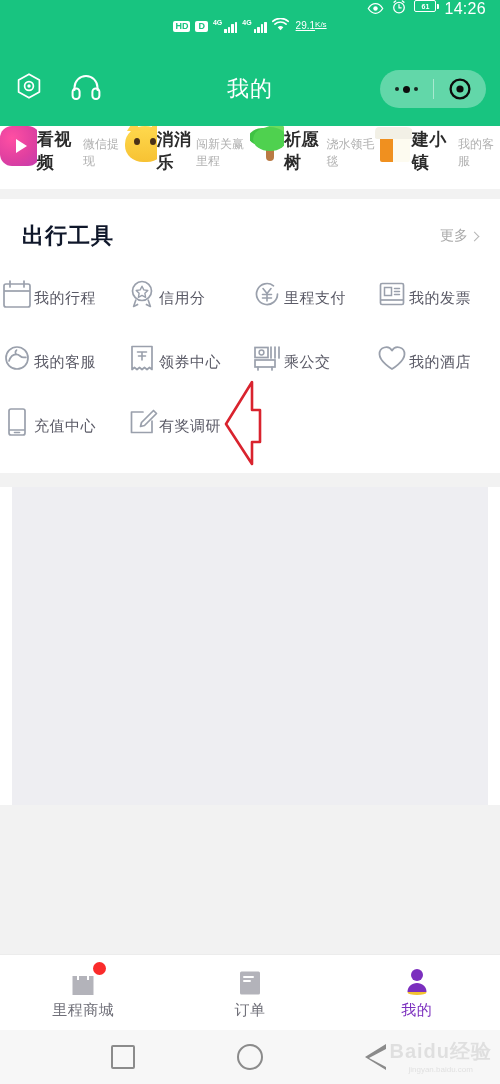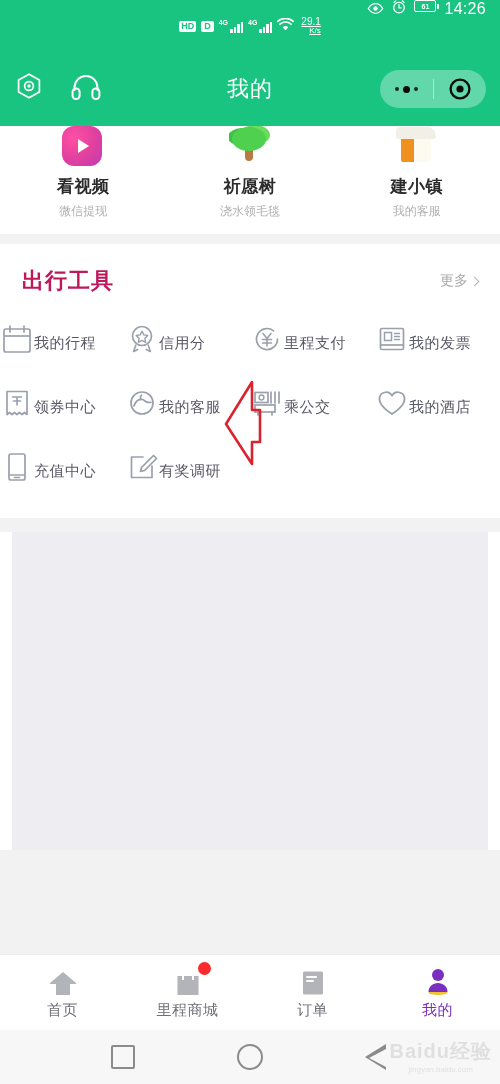--- a/index.html
+++ b/index.html
@@ -26,21 +26,21 @@
   .d-badge {
     font-size:9px; font-weight:bold; background:#ffffff; color:#18c480;
     border-radius:2px; padding:1px 3px; line-height:1;
   }
   .bars { display:flex; align-items:flex-end; gap:1px; height:13px; }
   .bars i { display:block; width:2.5px; background:#ffffff; border-radius:.5px; }
   .bars i:nth-child(1){height:4px;} .bars i:nth-child(2){height:6.5px;}
   .bars i:nth-child(3){height:9px;} .bars i:nth-child(4){height:11.5px;}
   .sig-group { display:flex; align-items:flex-end; gap:2px; }
   .sig-sup { font-size:7px; line-height:1; margin-bottom:7px; font-weight:bold; }
-  .netspeed { display:flex; flex-direction:column; align-items:flex-end;
+  .netspeed { display:flex; flex-direction:row; align-items:flex-start;
     line-height:1; margin-left:2px;text-decoration:underline; }
   .netspeed .n { font-size:10px; }
   .netspeed .u { font-size:8px; }
   .clock-txt { font-size:16px; letter-spacing:.3px; }
   .batt { width:22px; height:12px; border:1.4px solid #fff; border-radius:2px;
     position:relative; display:flex; align-items:center; justify-content:center; }
   .batt:after { content:""; position:absolute; right:-3.5px; top:3px;
     width:2px; height:5px; background:#fff; border-radius:0 1px 1px 0; }
   .batt span { font-size:7px; font-weight:bold; }
 
@@ -63,21 +63,21 @@
   .dots i { display:block; border-radius:50%; background:#0c0c0c; }
   .dots i:nth-child(1),.dots i:nth-child(3){ width:4px; height:4px; opacity:.85; }
   .dots i:nth-child(2){ width:7px; height:7px; }
 
   
   .card { background:#ffffff; }
   .gap { height:10px; background:#f2f2f2; }
 
   
   .apps { display:flex; padding:0 0 14px 0; }
-  .app { flex:1; display:flex; flex-direction:column; align-items:center;justify-content:center; }
+  .app { flex:1; display:flex; flex-direction:row; align-items:center;justify-content:center; }
   .app-ico { width:42px; height:42px; margin-bottom:7px; position:relative;
     overflow:hidden; }
   .app-name { font-size:17px; color:#2b2b2b; font-weight:bold; letter-spacing:.5px; }
   .app-sub { font-size:12px; color:#b0b0b0; margin-top:5px; }
 
   .ico-video { width:40px; height:40px; border-radius:12px;
     background:radial-gradient(circle at 30% 30%,#ff4fa3,#e040a0 55%,#c13bb0);
     display:flex; align-items:center; justify-content:center; }
   .ico-video:after { content:""; width:0;height:0;
     border-left:11px solid #ffffff; border-top:7px solid transparent;
@@ -99,21 +99,21 @@
   .ico-house { width:40px; height:38px; position:relative; }
   .house-roof { position:absolute; left:0; top:1px; width:40px; height:12px;
     background:#f2f0e6; border-radius:4px 10px 3px 3px; transform:skewX(-4deg); }
   .house-body { position:absolute; left:5px; top:11px; width:30px; height:25px;
     background:linear-gradient(90deg,#f0901f 0 42%,#fdfbf0 42% 100%);
     border-radius:2px; }
 
   
   .sec-head { display:flex; align-items:center; justify-content:space-between;
     padding:22px 22px 8px 22px; }
-  .sec-title { font-size:22px; font-weight:bold; color:#be185d; letter-spacing:1px; }
+  .sec-title { font-size:22px; font-weight:bold; color:#0f172a; letter-spacing:1px; }
   .sec-more { font-size:14px; color:#a9a9a9; display:flex; align-items:center; gap:3px; }
   .chev { width:7px; height:7px; border-right:1.6px solid #b5b5b5;
     border-top:1.6px solid #b5b5b5; transform:rotate(45deg); }
 
   .grid { display:flex; flex-wrap:wrap; padding:4px 0 18px 0; }
   .cell { width:25%; display:flex; align-items:center;
     padding:11px 0 4px 0; }
   .cell-ico { height:40px; display:flex; align-items:center; justify-content:center;
     margin-bottom:9px; }
   .cell-lbl { font-size:15px; color:#5a5a66; letter-spacing:.5px; }
@@ -255,20 +255,30 @@
     <div class="apps">
       <div class="app">
         <div class="app-ico">
             <div class="ico-video"></div>
           </div>
         <div class="app-name">看视频</div>
         <div class="app-sub">微信提现</div>
       </div>
       <div class="app">
         <div class="app-ico">
+          <div class="ico-cat">
+              <span class="cat-eye" style="left:9px"></span>
+              <span class="cat-eye" style="right:9px"></span>
+            </div>
+        </div>
+        <div class="app-name">消消乐</div>
+        <div class="app-sub">闯新关赢里程</div>
+      </div>
+      <div class="app">
+        <div class="app-ico">
           <div class="ico-tree">
               <span class="tree-trunk"></span>
               <span class="tree-top"></span>
             </div>
         </div>
         <div class="app-name">祈愿树</div>
         <div class="app-sub">浇水领毛毯</div>
       </div>
       <div class="app">
         <div class="app-ico">
@@ -337,36 +347,36 @@
             <rect x="9.5" y="10.5" width="7" height="8" fill="none" stroke="#9aa0ac" stroke-width="1.5"></rect>
             <path d="M19.5 11.5h5M19.5 14.5h5M19.5 17.5h5" stroke="#9aa0ac" stroke-width="1.5" stroke-linecap="round"></path>
           </svg>
         </div>
         <div class="cell-lbl">我的发票</div>
       </div>
 
       <div class="cell">
         <div class="cell-ico">
           <svg width="34" height="34" viewBox="0 0 34 34">
-            <path d="M7 5.5h20v23l-2.5-2-2.5 2-2.5-2-2.5 2-2.5-2-2.5 2-2.5-2-2.5 2z" fill="none" stroke="#9aa0ac" stroke-width="1.7" stroke-linejoin="round"></path>
-            <path d="M12.5 11h9M17 11v8M13.5 15h7" stroke="#9aa0ac" stroke-width="1.6" stroke-linecap="round"></path>
-          </svg>
-        </div>
-        <div class="cell-lbl">领券中心</div>
-      </div>
-
-      <div class="cell">
-        <div class="cell-ico">
-          <svg width="34" height="34" viewBox="0 0 34 34">
             <circle cx="17" cy="17" r="11" fill="none" stroke="#9aa0ac" stroke-width="1.7"></circle>
             <path d="M9 20c1.5-4.5 4-6.6 7-6.6 1.6 0 3 .6 4.1 1.6 1 .9 2.2 1.4 3.5 1.4h2.3" fill="none" stroke="#9aa0ac" stroke-width="1.7" stroke-linecap="round"></path>
             <path d="M16 13.4c-.9-1.6-.6-3.4.6-4.3" fill="none" stroke="#9aa0ac" stroke-width="1.6" stroke-linecap="round"></path>
           </svg>
         </div>
         <div class="cell-lbl">我的客服</div>
+      </div>
+
+      <div class="cell">
+        <div class="cell-ico">
+          <svg width="34" height="34" viewBox="0 0 34 34">
+            <path d="M7 5.5h20v23l-2.5-2-2.5 2-2.5-2-2.5 2-2.5-2-2.5 2-2.5-2-2.5 2z" fill="none" stroke="#9aa0ac" stroke-width="1.7" stroke-linejoin="round"></path>
+            <path d="M12.5 11h9M17 11v8M13.5 15h7" stroke="#9aa0ac" stroke-width="1.6" stroke-linecap="round"></path>
+          </svg>
+        </div>
+        <div class="cell-lbl">领券中心</div>
       </div>
 
       <div class="cell">
         <div class="cell-ico">
           <svg width="34" height="34" viewBox="0 0 34 34">
             <rect x="5" y="6.5" width="13" height="10" fill="none" stroke="#9aa0ac" stroke-width="1.7"></rect>
             <circle cx="11.5" cy="11.5" r="2.4" fill="none" stroke="#9aa0ac" stroke-width="1.5"></circle>
             <path d="M21 6v11M25 6v11M29 6v11" stroke="#9aa0ac" stroke-width="1.7" stroke-linecap="round"></path>
             <rect x="5" y="19" width="20" height="7" fill="none" stroke="#9aa0ac" stroke-width="1.7"></rect>
             <path d="M8 26v3M22 26v3" stroke="#9aa0ac" stroke-width="1.7" stroke-linecap="round"></path>
@@ -416,28 +426,20 @@
   </div>
 
   <div class="annot">
     <svg width="42" height="90" viewBox="0 0 42 90">
       <path d="M30 4 L30 32 L38 32 L38 64 L30 64 L30 86 L4 46 Z" fill="none" stroke="#d9232e" stroke-width="2.6" stroke-linejoin="round"></path>
     </svg>
   </div>
 
   <div class="tabbar">
 
-    <div class="tab">
-      <div class="tab-ico">
-        <svg width="30" height="28" viewBox="0 0 30 28">
-          <path d="M15 3 28 14v1H22v11H8V15H2v-1z" fill="#b3b3ba"></path>
-        </svg>
-      </div>
-      <div class="tab-lbl">首页</div>
-    </div>
 
     <div class="tab">
       <div class="tab-ico">
         <svg width="28" height="28" viewBox="0 0 28 28">
           <path d="M3.5 7h21v19h-21z" fill="#b3b3ba"></path>
           <path d="M9 11V7a5 5 0 0 1 10 0v4" fill="none" stroke="#ffffff" stroke-width="2"></path>
         </svg>
         <span class="badge"></span>
       </div>
       <div class="tab-lbl">里程商城</div>

